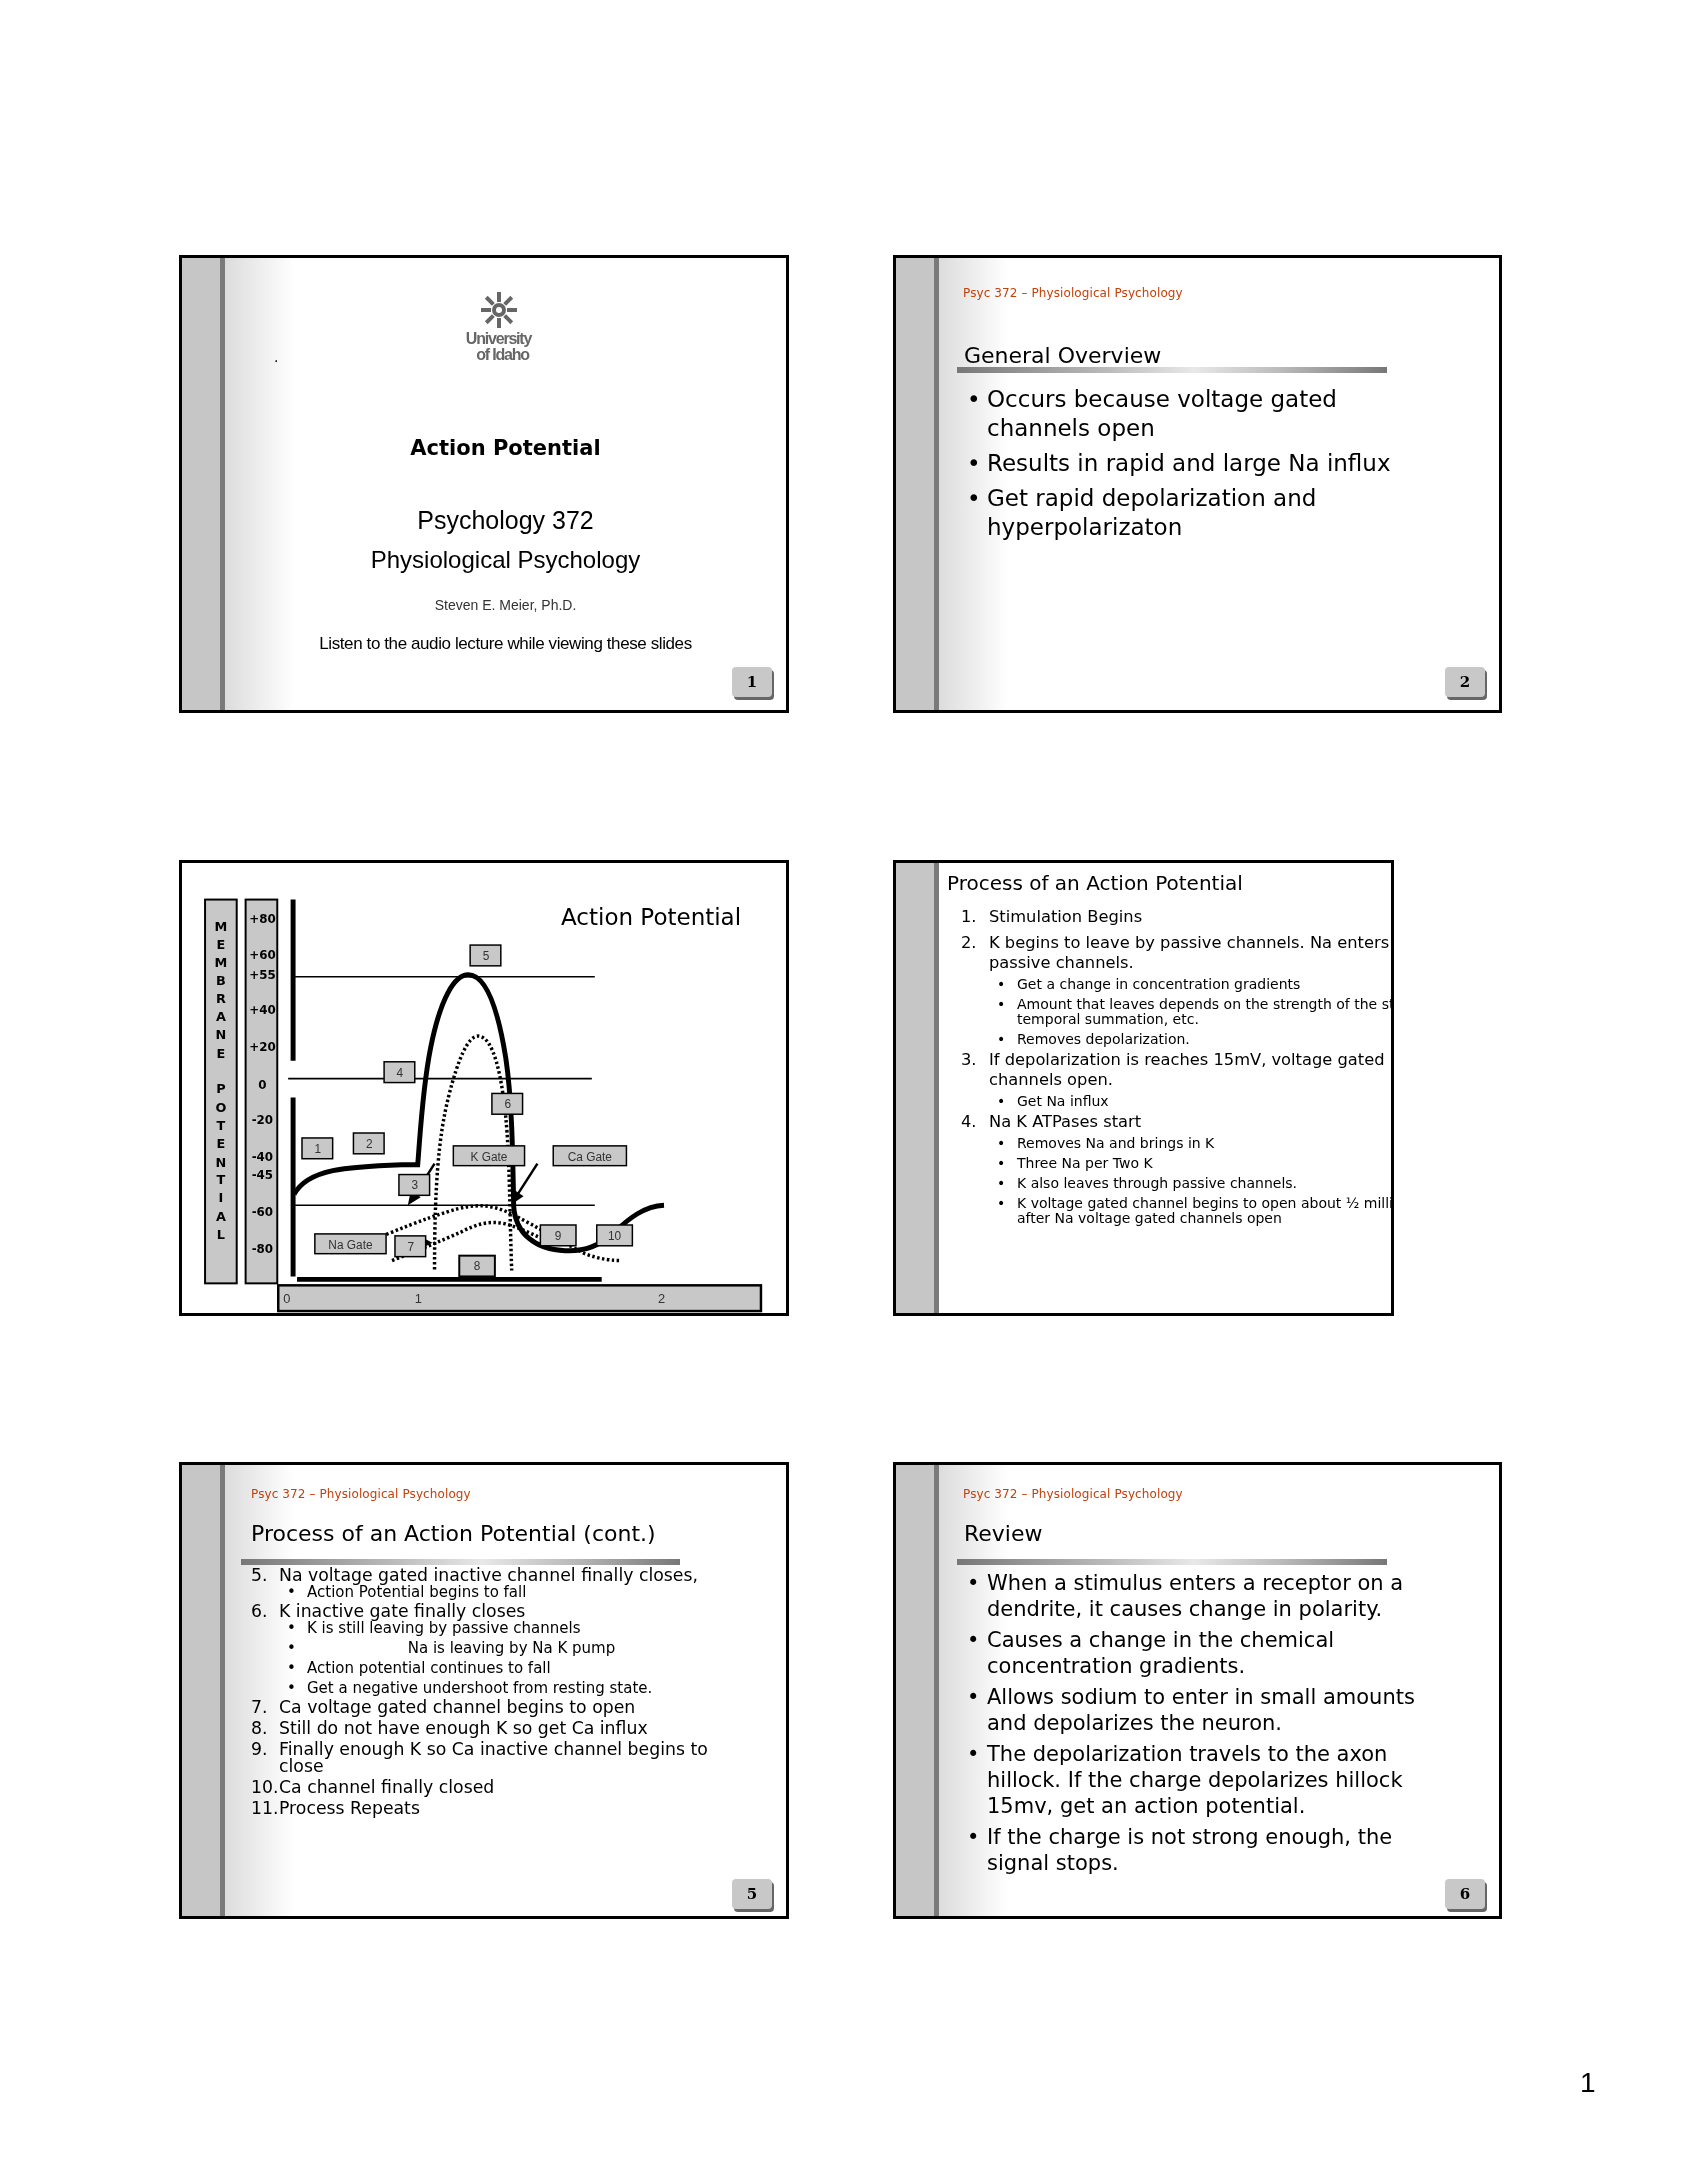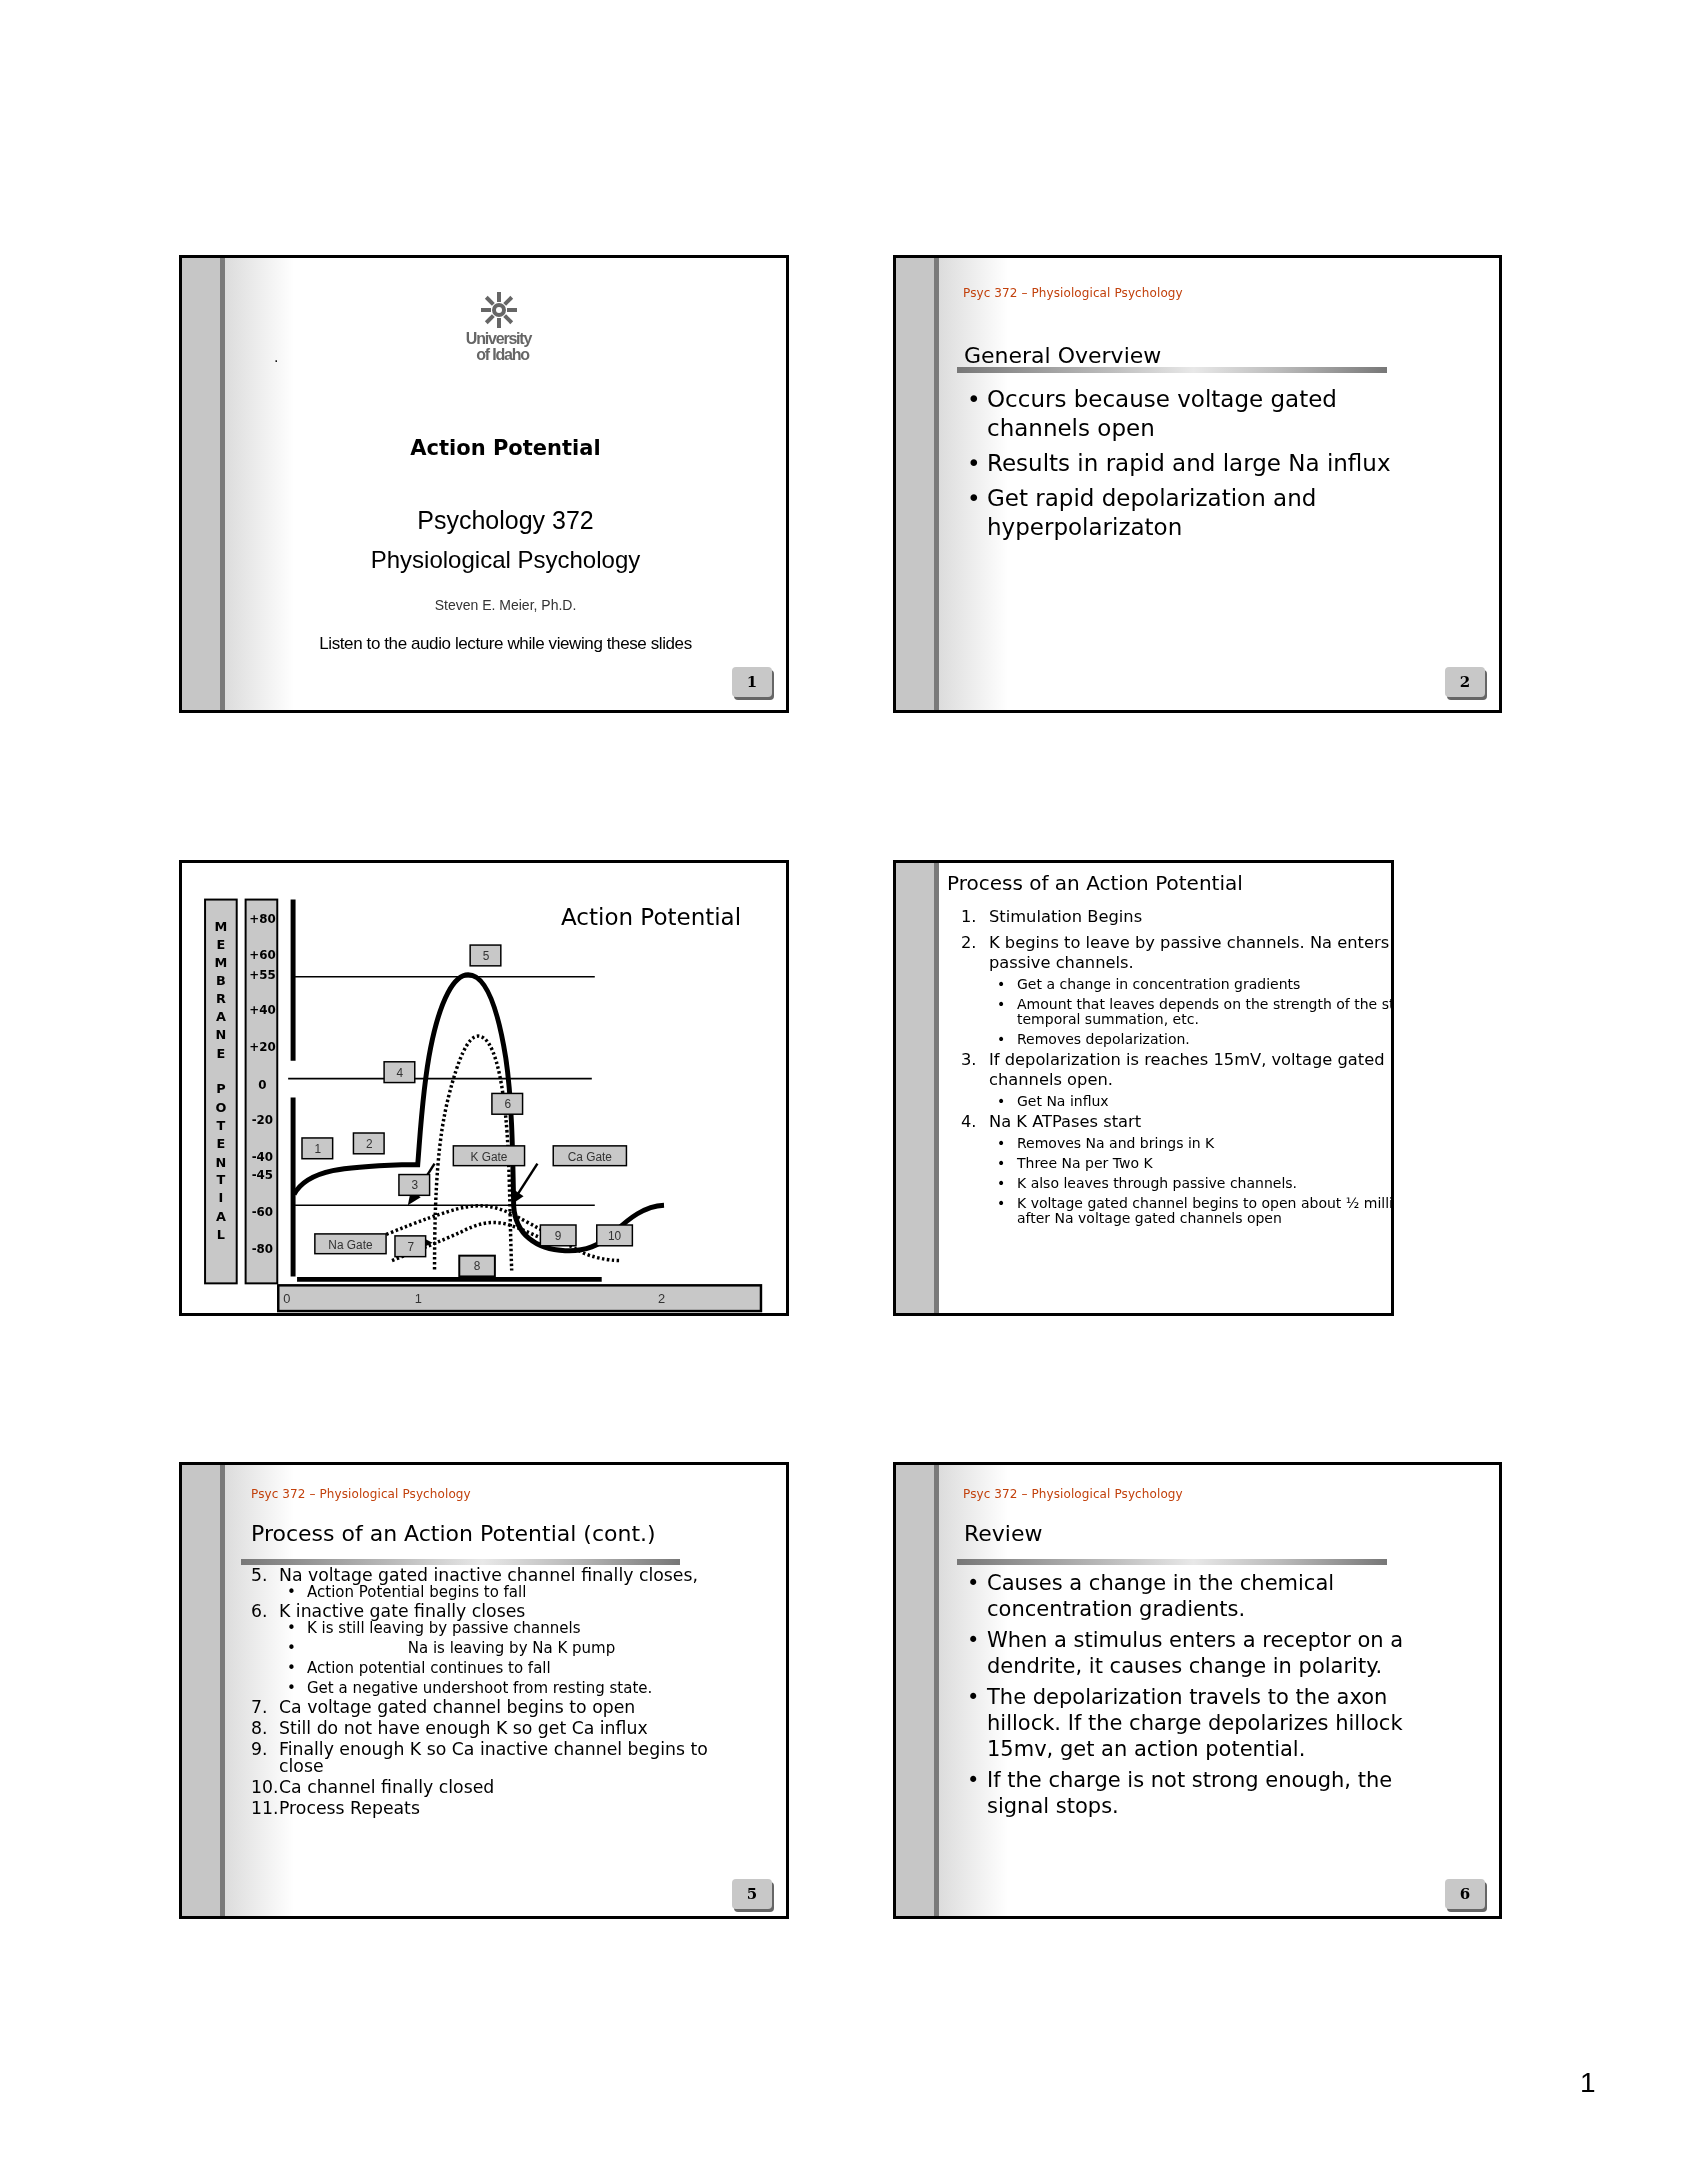--- a/index.html
+++ b/index.html
@@ -228,22 +228,23 @@
   <div class="pagebadge" style="left:550px; top:414px;">5</div>
 </div>
 
 <div class="slide" style="left:893px; top:1462px; width:609px; height:457px;">
   <div class="band"></div>
   <div class="fade"></div>
   <div class="course" style="left:67px; top:22px;">Psyc 372 – Physiological Psychology</div>
   <div class="stitle" style="left:68px; top:56px;">Review</div>
   <div class="rule" style="left:61px; top:94px; width:430px;"></div>
   <ul class="bul" style="left:69px; top:105px; width:475px; font-size:21px; line-height:26px;">
+    <li style="margin-bottom:5px;">When a stimulus enters a receptor on a dendrite, it causes change in polarity.</li>
     <li style="margin-bottom:5px;">Causes a change in the chemical concentration gradients.</li>
-    <li style="margin-bottom:5px;">When a stimulus enters a receptor on a dendrite, it causes change in polarity.</li>
+    <li style="margin-bottom:5px;">Allows sodium to enter in small amounts and depolarizes the neuron.</li>
     <li style="margin-bottom:5px;">The depolarization travels to the axon hillock.  If the charge depolarizes hillock 15mv,  get an action potential.</li>
     <li>If the charge is not strong enough, the signal stops.</li>
   </ul>
   <div class="pagebadge" style="left:549px; top:414px;">6</div>
 </div>
 
 <div class="page-num">1</div>
 
 
 </body></html>

